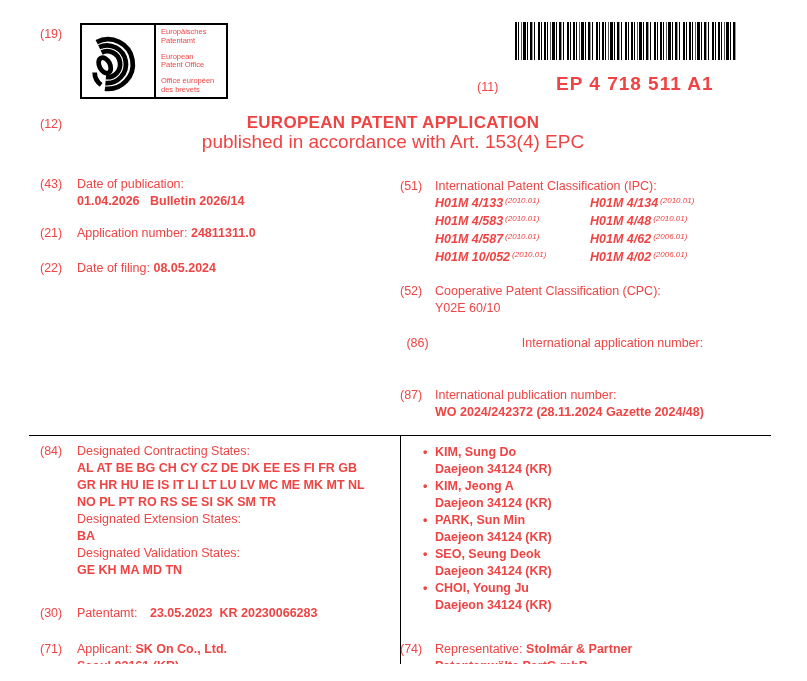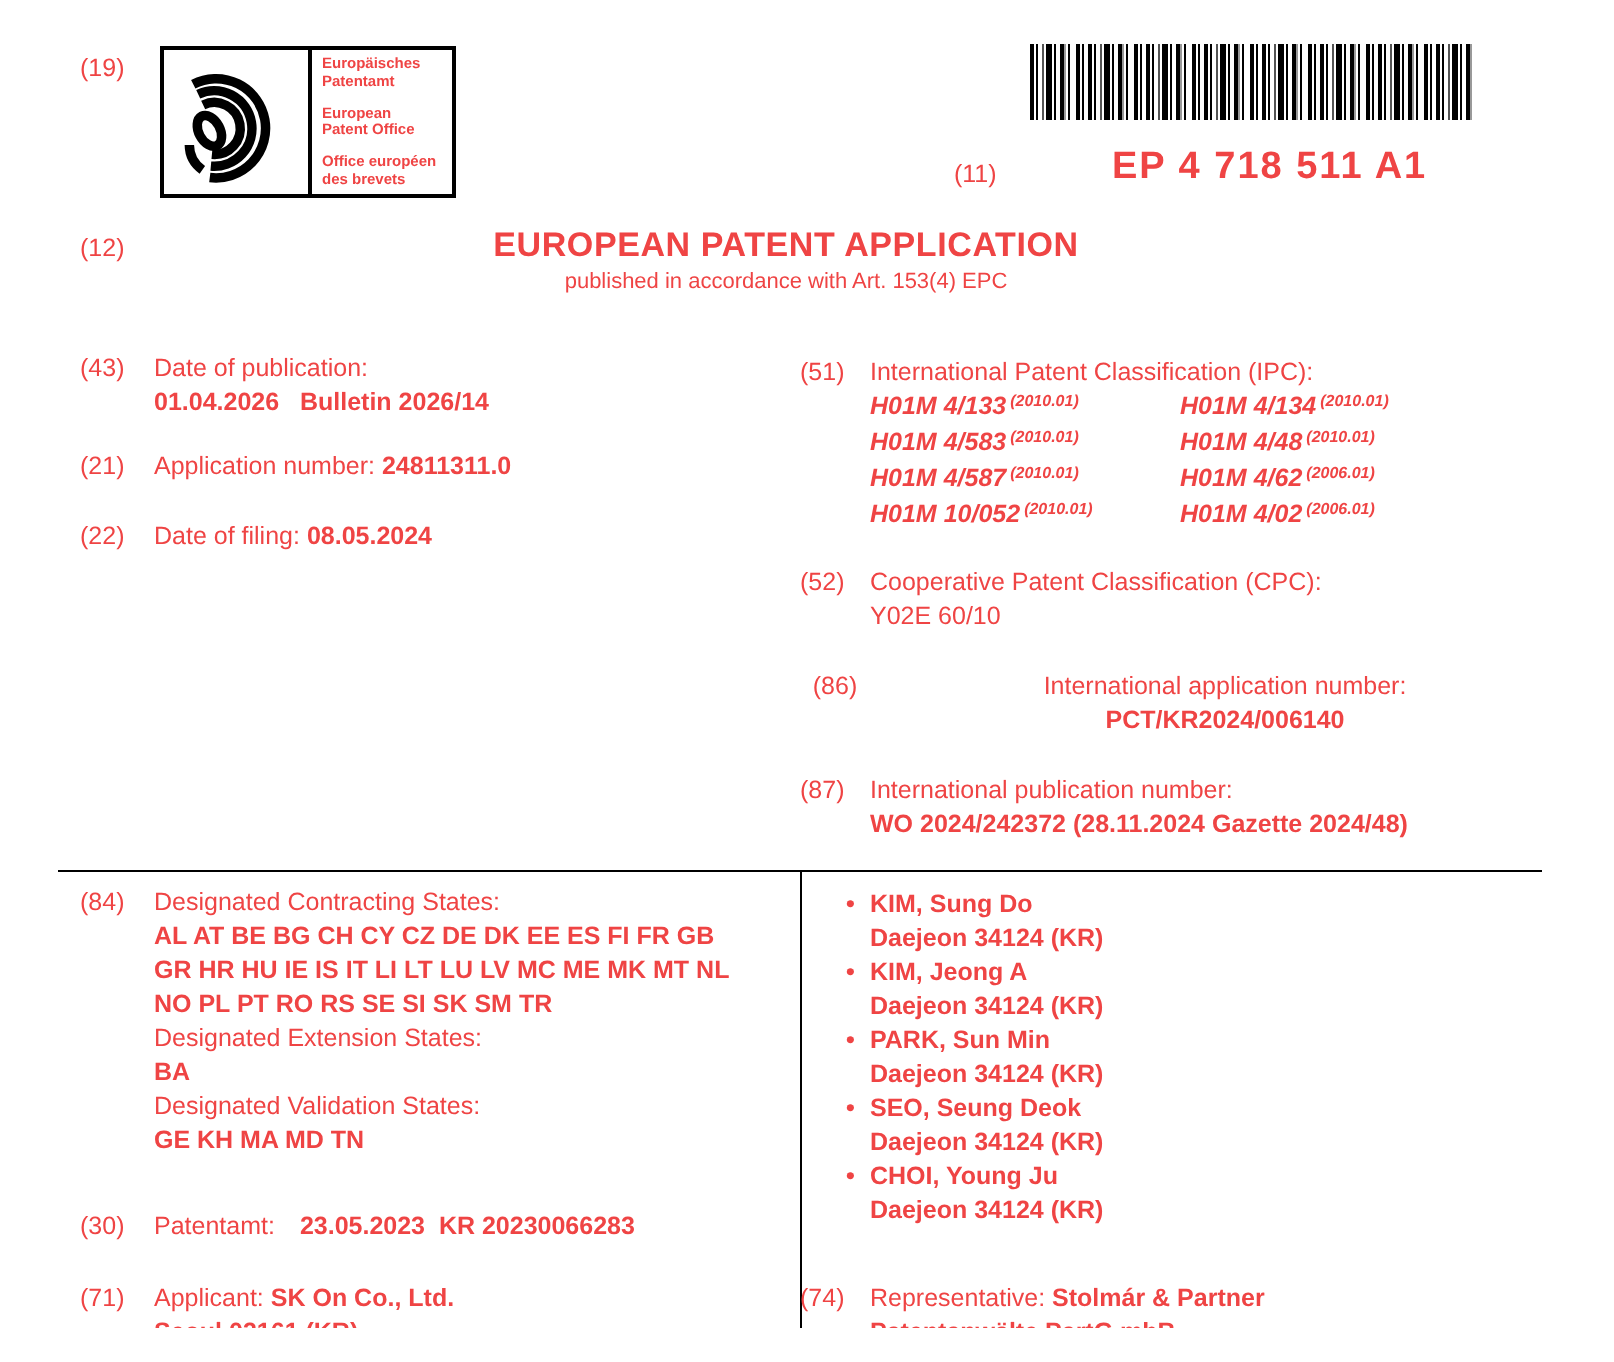--- a/index.html
+++ b/index.html
@@ -31,21 +31,21 @@
     box-sizing:border-box;
   }
   .logo-text-cell {
     flex:1;
     border-left:2px solid #000;
     box-sizing:border-box;
     padding:3px 0 3px 5px;
     display:flex; flex-direction:column; justify-content:space-between;
   }
   .logo-text-cell div {
-    font-size:7.5px; line-height:8.5px; font-weight:700;
+    font-size:7.5px; line-height:8.5px; font-weight:400;
     white-space:pre-line;
   }
   .barcode {
     left:515px; top:22px; width:222px; height:38px;
     background:repeating-linear-gradient(90deg,
       #000 0px,#000 2px,#fff 2px,#fff 3px,
       #000 3px,#000 4px,#fff 4px,#fff 6px,
       #555 6px,#555 7px,#fff 7px,#fff 8px,
       #000 8px,#000 11px,#fff 11px,#fff 12px,
       #000 12px,#000 13px,#fff 13px,#fff 15px,
@@ -56,32 +56,32 @@
   }
   .pubnum {
     left:556px; top:71px;
     font-size:19px; line-height:26px; font-weight:700; letter-spacing:1px;
   }
   .f11 { left:477px; top:79px; }
   .f19 { left:40px; top:26px; }
   .f12 { left:40px; top:116px; }
   .title-wrap { left:0; top:113px; width:786px; text-align:center; }
   .title-main { font-size:17px; line-height:20px; font-weight:700; letter-spacing:0.3px; }
-  .title-sub  { font-size:11px; line-height:17px; }
+  .title-sub  { font-size:19px; line-height:17px; }
 
   
   .field { position:absolute; display:flex; }
   .field .num { width:37px; flex-shrink:0; }
   .field.rcol .num { width:35px; }
   .fcontent { flex:1; }
 
   
   .ipc { display:grid; grid-template-columns:155px auto; }
   .ipc-cell { font-style:italic; font-weight:700; }
-  .sup { font-size:8px; font-weight:700; font-style:italic; position:relative; top:-4.5px; margin-left:2px; letter-spacing:0; }
+  .sup { font-size:8px; font-weight:400; font-style:italic; position:relative; top:-4.5px; margin-left:2px; letter-spacing:0; }
 
   
   .hrule { left:29px; top:435px; width:742px; height:1px; background:#000; }
   .vrule { left:400px; top:436px; width:1px; height:245px; background:#000; }
 
   
   .inv-list { left:423px; top:444px; width:370px; }
   .inv-item { display:flex; font-weight:700; }
   .inv-bullet { width:12px; flex-shrink:0; }
   .inv-name, .inv-addr { line-height:17px; }
@@ -171,21 +171,20 @@
     <div class="fcontent">
       <div>Cooperative Patent Classification (CPC):</div>
       <div>Y02E 60/10</div>
     </div>
   </div>
 
   <div class="field rcol" style="left:400px; top:335px; width:390px;text-align:center;">
     <span class="num">(86)</span>
     <div class="fcontent">
       <div>International application number:</div>
-      <div class="b">PCT/KR2024/006140</div>
     </div>
   </div>
 
   <div class="field rcol" style="left:400px; top:387px; width:390px;">
     <span class="num">(87)</span>
     <div class="fcontent">
       <div>International publication number:</div>
       <div class="b">WO 2024/242372 (28.11.2024 Gazette 2024/48)</div>
     </div>
   </div>

